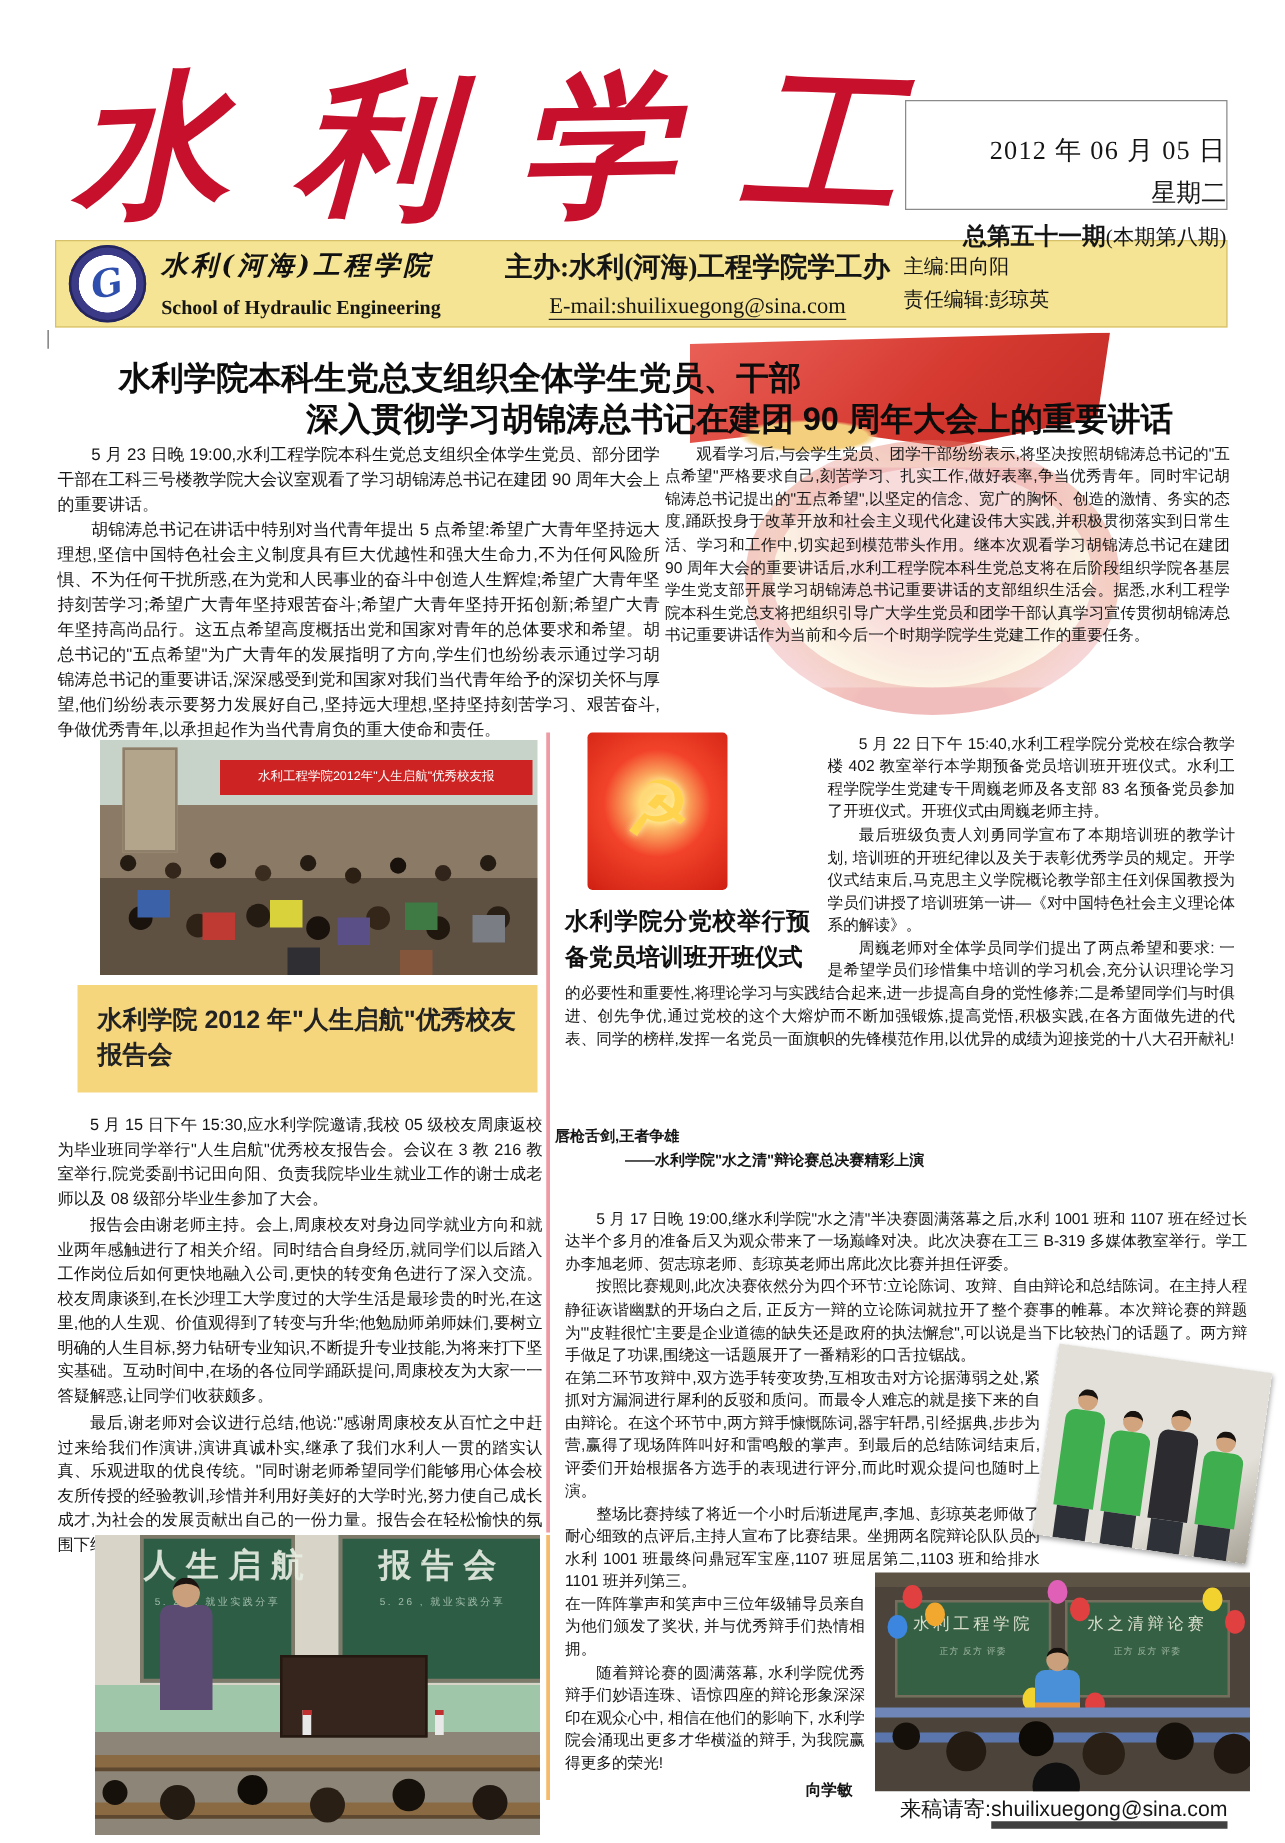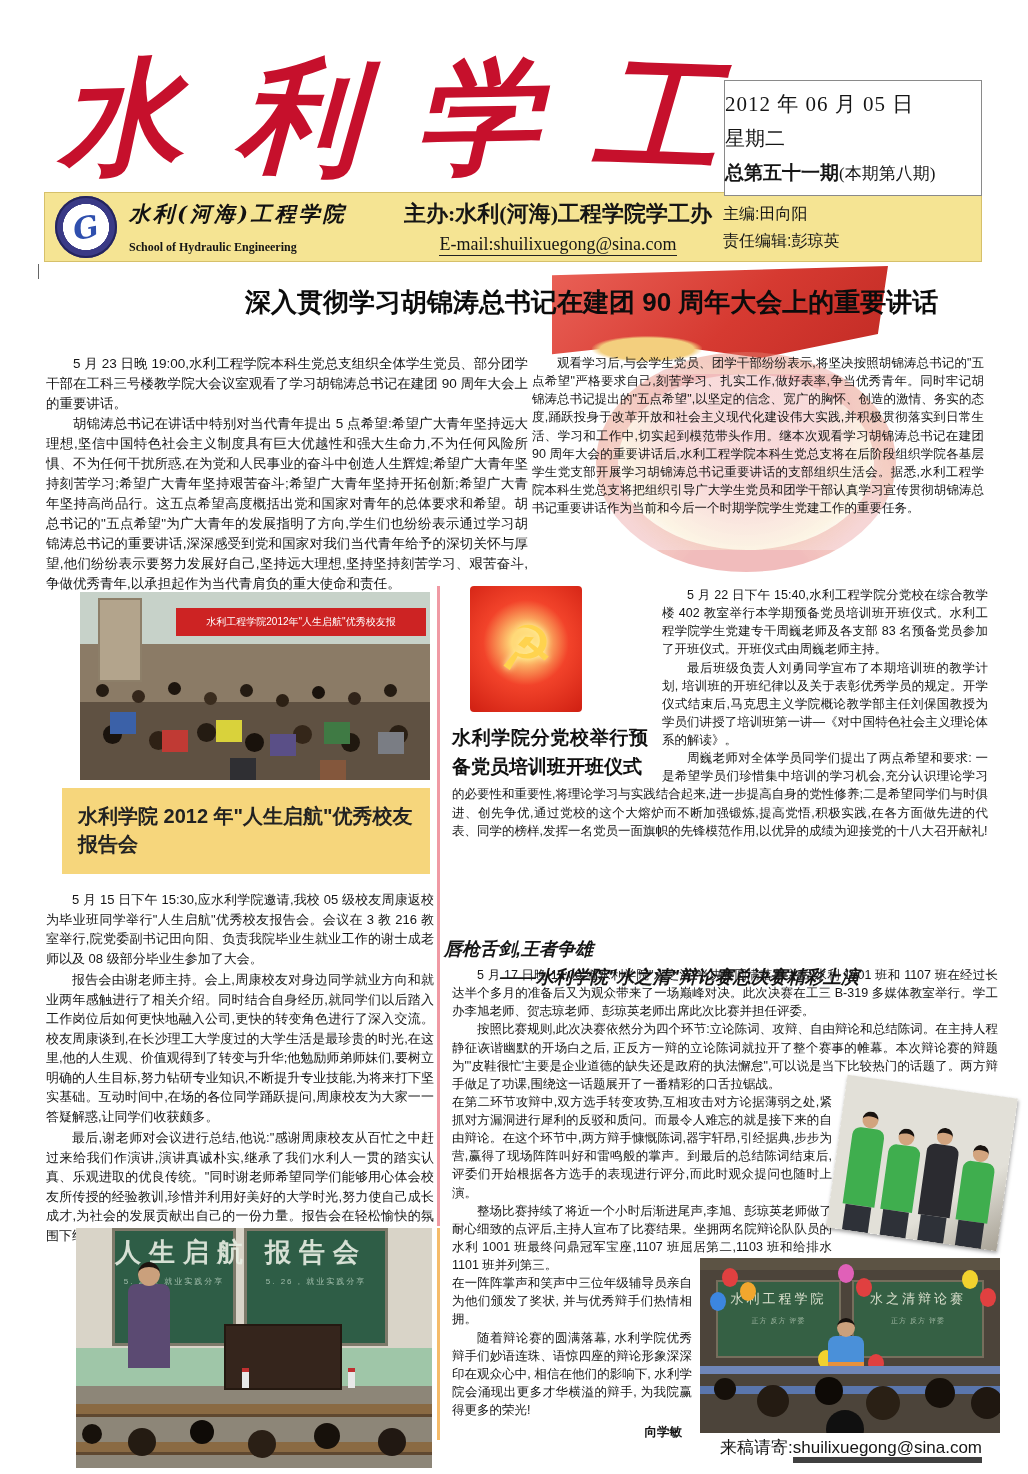--- a/index.html
+++ b/index.html
@@ -9,41 +9,41 @@
 
   
   .masthead { position:absolute; left:58px; top:48px; width:660px; height:138px;
     display:flex; justify-content:space-between; align-items:center; z-index:3; }
   .masthead .ch { font-family:"DejaVu Serif",serif; font-style:italic; font-weight:bold;
     font-size:124px; line-height:1; color:#c6102c; transform:rotate(-2deg); }
   .masthead .ch:nth-child(2){ transform:rotate(1.5deg); }
   .masthead .ch:nth-child(3){ transform:rotate(-1deg); }
   .masthead .ch:nth-child(4){ transform:rotate(2deg); }
 
-  .datebox { position:absolute; left:724px; top:80px; width:258px; height:116px;
-    border:1px solid #8a8a8a; background:#fff; text-align:left;
-    font-family:"Liberation Serif",serif; padding-top:9px; z-index:4; }
+  .datebox { position:absolute; left:724px; top:80px; width:258px; height:88px;
+    border:1px solid #8a8a8a; background:#fff; text-align:right;
+    font-family:"Liberation Serif",serif; padding-top:25px; z-index:4; }
   .datebox .d1 { font-size:21px; letter-spacing:1px; }
   .datebox .d2 { font-size:20px; margin-top:7px; }
   .datebox .d3 { font-size:17px; margin-top:8px; white-space:nowrap; }
   .datebox .d3 b { font-size:19px; }
 
   
   .banner { position:absolute; left:44px; top:192px; width:938px; height:70px;
     background:#f5e493; border:1px solid #d6c06a; display:flex; align-items:center; z-index:2; }
   .logo { width:62px; height:62px; border-radius:50%; margin-left:10px; flex:0 0 auto;
     background:radial-gradient(circle at 50% 50%, #ffffff 0 52%, #3a3a86 53% 100%);
     display:flex; align-items:center; justify-content:center;
     box-shadow:inset 0 0 0 2px #24245e; }
   .logo .swirl { font-family:"DejaVu Serif",serif; font-style:italic; font-weight:bold;
     color:#2f4fae; font-size:30px; transform:rotate(-12deg); }
   .orgblock { margin-left:12px; width:250px; }
   .org-cn { font-family:"DejaVu Serif",serif; font-style:italic; font-weight:bold;
     font-size:21px; letter-spacing:3px; color:#111; white-space:nowrap; }
-  .org-en { font-family:"Liberation Serif",serif; font-weight:bold; font-size:12px; margin-top:12px; }
+  .org-en { font-family:"Liberation Serif",serif; font-weight:bold; font-size:16px; margin-top:12px; }
   .hostblock { width:330px; text-align:center; margin-left:14px; }
   .host { font-weight:bold; font-size:22px; white-space:nowrap;font-family:Liberation Serif, serif; }
   .email { font-family:"Liberation Serif",serif; font-size:18px; margin-top:5px;
     display:inline-block; border-bottom:1px solid #222; }
   .editors { font-size:16px; line-height:1.7; }
 
   .left-tick { position:absolute; left:38px; top:264px; width:1px; height:15px; background:#666; z-index:2; }
 
   
   .flag-deco { position:absolute; left:552px; top:266px; width:336px; height:92px; z-index:1;
@@ -84,21 +84,21 @@
   .yellow-title { position:absolute; left:62px; top:788px; width:368px; height:86px; background:#f6d67c;
     z-index:2; padding:14px 16px; font-weight:bold; font-size:20px; line-height:1.4; color:#222; }
   .alumni-text { position:absolute; left:46px; top:890px; width:388px; z-index:2;
     font-size:13px; line-height:1.5; text-align:justify; }
   .alumni-text p { margin-bottom:2px; }
 
   .photo2 { position:absolute; left:76px; top:1228px; width:356px; height:240px; z-index:3; overflow:hidden;
     background:linear-gradient(#d9d4c8 0 120px, #9fc6a8 120px 158px, #8d8678 158px 100%); }
   .photo2 .board { position:absolute; top:0; height:118px; background:#2e5d46; border:3px solid #7e7a6a; }
   .photo2 .board.bl { left:36px; width:124px; }
-  .photo2 .board.br { left:168px; width:144px; }
+  .photo2 .board.br { left:195px; width:166px; }
   .chalk-big { color:#e9efe4; font-size:26px; letter-spacing:8px; text-align:center; margin-top:4px;
     font-weight:bold; opacity:.9; white-space:nowrap; }
   .chalk-sm { color:#bcd3c2; font-size:8px; text-align:center; margin-top:6px; letter-spacing:2px; opacity:.8; }
   .photo2 .speaker-body { position:absolute; left:52px; top:56px; width:42px; height:84px; background:#5b4a72; border-radius:8px 8px 0 0; }
   .photo2 .speaker-head { position:absolute; left:62px; top:34px; width:22px; height:24px; background:#caa07c; border-radius:50%; border-top:5px solid #1c1410; }
   .photo2 .podium { position:absolute; left:148px; top:96px; width:118px; height:66px; background:#35251c; border:2px solid #241810; }
   .photo2 .bottle { position:absolute; top:140px; width:7px; height:20px; background:#e8e8e8; border-top:4px solid #c03030; }
   .photo2 .deskrow { position:absolute; left:0; width:100%; height:10px; background:#8a6a43; box-shadow:0 3px 0 #5f4830; }
   .heads2 { position:absolute; left:6px; top:196px; width:20px; height:20px; border-radius:50%; background:#17110b;
     box-shadow: 50px 8px 0 4px #241b12, 110px -2px 0 2px #0f0b07, 170px 10px 0 4px #2a1f15,
@@ -111,22 +111,22 @@
   
   .party-sec { position:absolute; left:452px; top:586px; width:536px; z-index:2;
     font-size:12.5px; line-height:1.45; text-align:justify; }
   .party-float { float:left; width:196px; margin-right:14px; }
   .party-emblem { width:112px; height:126px; margin-left:18px; border-radius:4px;
     background:radial-gradient(circle at 50% 45%, #ffd978 0 16%, #f2432a 48%, #cf1f12 100%);
     display:flex; align-items:center; justify-content:center; }
   .party-emblem .sickle { font-size:62px; color:#ffd34e; text-shadow:0 0 6px #fff2a0; }
   .party-title { margin-top:12px; font-weight:bold; font-size:19px; line-height:1.5; color:#101010; }
 
-  .debate-title { position:absolute; left:444px; top:936px; width:545px; z-index:2;
-    font-weight:bold; font-size:18px; line-height:1.55;font-style:italic; }
+  .debate-title { position:absolute; left:444px; top:900px; width:545px; z-index:2;
+    font-weight:bold; font-size:12px; line-height:1.55; }
   .debate-title .t2 { margin-left:56px; }
   .debate-text { position:absolute; left:452px; top:966px; width:546px; z-index:2;
     font-size:12.5px; line-height:1.45; text-align:justify; }
   .debate-text .t-wide   { padding-right:0; }
   .debate-text .t-mid    { padding-right:166px; }
   .debate-text .t-narrow { padding-right:306px; }
   .sig { text-align:right; padding-right:10px; font-weight:bold; margin-top:4px; }
 
   
   .photo3 { position:absolute; left:836px; top:1086px; width:172px; height:154px; z-index:4;
@@ -194,20 +194,21 @@
     </div>
   </div>
 
   <div class="left-tick"></div>
 
   <div class="flag-deco"></div>
   <div class="wheat-deco"></div>
   <div class="wm-ring"></div>
 
   <div class="headline">
+    <div class="h1">水利学院本科生党总支组织全体学生党员、干部</div>
     <div class="h2">深入贯彻学习胡锦涛总书记在建团 90 周年大会上的重要讲话</div>
   </div>
   <div class="a1-left">
     <p class="ind">5 月 23 日晚 19:00,水利工程学院本科生党总支组织全体学生党员、部分团学干部在工科三号楼教学院大会议室观看了学习胡锦涛总书记在建团 90 周年大会上的重要讲话。</p>
     <p class="ind">胡锦涛总书记在讲话中特别对当代青年提出 5 点希望:希望广大青年坚持远大理想,坚信中国特色社会主义制度具有巨大优越性和强大生命力,不为任何风险所惧、不为任何干扰所惑,在为党和人民事业的奋斗中创造人生辉煌;希望广大青年坚持刻苦学习;希望广大青年坚持艰苦奋斗;希望广大青年坚持开拓创新;希望广大青年坚持高尚品行。这五点希望高度概括出党和国家对青年的总体要求和希望。胡总书记的"五点希望"为广大青年的发展指明了方向,学生们也纷纷表示通过学习胡锦涛总书记的重要讲话,深深感受到党和国家对我们当代青年给予的深切关怀与厚望,他们纷纷表示要努力发展好自己,坚持远大理想,坚持坚持刻苦学习、艰苦奋斗,争做优秀青年,以承担起作为当代青肩负的重大使命和责任。</p>
   </div>
   <div class="a1-right">
     <p class="ind">观看学习后,与会学生党员、团学干部纷纷表示,将坚决按照胡锦涛总书记的"五点希望"严格要求自己,刻苦学习、扎实工作,做好表率,争当优秀青年。同时牢记胡锦涛总书记提出的"五点希望",以坚定的信念、宽广的胸怀、创造的激情、务实的态度,踊跃投身于改革开放和社会主义现代化建设伟大实践,并积极贯彻落实到日常生活、学习和工作中,切实起到模范带头作用。继本次观看学习胡锦涛总书记在建团 90 周年大会的重要讲话后,水利工程学院本科生党总支将在后阶段组织学院各基层学生党支部开展学习胡锦涛总书记重要讲话的支部组织生活会。据悉,水利工程学院本科生党总支将把组织引导广大学生党员和团学干部认真学习宣传贯彻胡锦涛总书记重要讲话作为当前和今后一个时期学院学生党建工作的重要任务。</p>
   </div>
 

